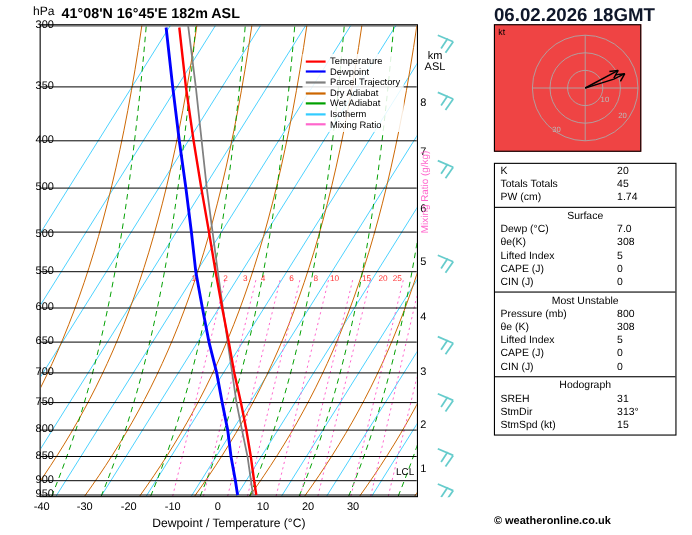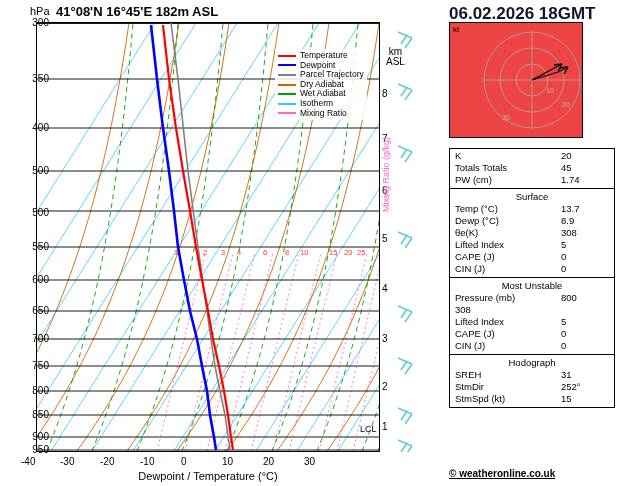--- a/index.html
+++ b/index.html
@@ -12,21 +12,21 @@
   .hdr-km{position:absolute;left:386px;top:3px;font-size:10px;color:#000;line-height:10px;text-align:center;margin-top:44px;}
   .hdr-right{position:absolute;left:449px;top:4px;font-size:17px;font-weight:bold;color:#0f172a;}
 
   
   .plot{position:absolute;left:36px;top:22px;width:344px;height:430px;border:1px solid #000;box-sizing:border-box;overflow:hidden;background:#fff;}
   .plot svg{position:absolute;left:0;top:0;}
 
   
   .ylab{position:absolute;font-size:10px;color:#000;text-align:right;width:49px;}
   
-  .xlab{position:absolute;font-size:10px;color:#000;width:34px;top:456px;}
+  .xlab{position:absolute;font-size:10px;color:#000;text-align:center;width:34px;top:456px;}
   .xtitle{position:absolute;top:470px;left:36px;width:344px;text-align:center;font-size:11px;color:#000;}
 
   
   .kmlab{position:absolute;font-size:10px;color:#000;left:382px;width:16px;text-align:left;}
 
   
   .mixlabel{position:absolute;left:381px;top:212px;font-size:9px;color:#ff66cc;transform:rotate(-90deg);transform-origin:left top;white-space:nowrap;}
 
   
   .legend{position:absolute;left:238px;top:26px;font-size:8.5px;color:#000;line-height:9.6px;background:rgba(255,255,255,0.85);padding:2px 3px;}
@@ -45,21 +45,21 @@
   .tbl .sec{border-bottom:1px solid #000;padding:1px 0 2px 0;}
   .tbl .sec:last-child{border-bottom:none;}
   .tbl .hd{text-align:center;font-size:9.5px;padding:1px 0;}
   .tbl .r{display:flex;padding:0 5px;line-height:12px;}
   .tbl .r .k{flex:1 1 auto;}
   .tbl .r .v{width:48px;text-align:left;}
 
   
   .foot{position:absolute;left:449px;top:468px;font-size:10px;color:#000;}
   .copy{display:inline-block;}
-  .wol{font-weight:bold;text-decoration:underline;}
+  .wol{font-weight:bold;}
 
   
   .barbs{position:absolute;left:392px;top:22px;width:40px;height:430px;}
 </style>
 </head>
 <body>
 
 <div class="root">
 
   <div class="hdr-hpa">hPa</div>
@@ -315,26 +315,22 @@
         <span class="v">45</span>
       </div>
       <div class="r">
         <span class="k">PW (cm)</span>
         <span class="v">1.74</span>
       </div>
     </div>
     <div class="sec">
       <div class="hd">Surface</div>
       <div class="r">
-        <span class="k">Temp (°C)</span>
-        <span class="v">13.7</span>
-      </div>
-      <div class="r">
         <span class="k">Dewp (°C)</span>
-        <span class="v">8.9</span>
+        <span class="v">7.0</span>
       </div>
       <div class="r">
         <span class="k">θe(K)</span>
         <span class="v">308</span>
       </div>
       <div class="r">
         <span class="k">Lifted Index</span>
         <span class="v">5</span>
       </div>
       <div class="r">
@@ -346,20 +342,21 @@
         <span class="v">0</span>
       </div>
     </div>
     <div class="sec">
       <div class="hd">Most Unstable</div>
       <div class="r">
         <span class="k">Pressure (mb)</span>
         <span class="v">800</span>
       </div>
       <div class="r">
+        <span class="k">θe (K)</span>
         <span class="v">308</span>
       </div>
       <div class="r">
         <span class="k">Lifted Index</span>
         <span class="v">5</span>
       </div>
       <div class="r">
         <span class="k">CAPE (J)</span>
         <span class="v">0</span>
       </div>
@@ -369,21 +366,21 @@
       </div>
     </div>
     <div class="sec">
       <div class="hd">Hodograph</div>
       <div class="r">
         <span class="k">SREH</span>
         <span class="v">31</span>
       </div>
       <div class="r">
         <span class="k">StmDir</span>
-        <span class="v">252°</span>
+        <span class="v">313°</span>
       </div>
       <div class="r">
         <span class="k">StmSpd (kt)</span>
         <span class="v">15</span>
       </div>
     </div>
   </div>
 
   <div class="foot">
     <span class="copy wol">© weatheronline.co.uk</span>

